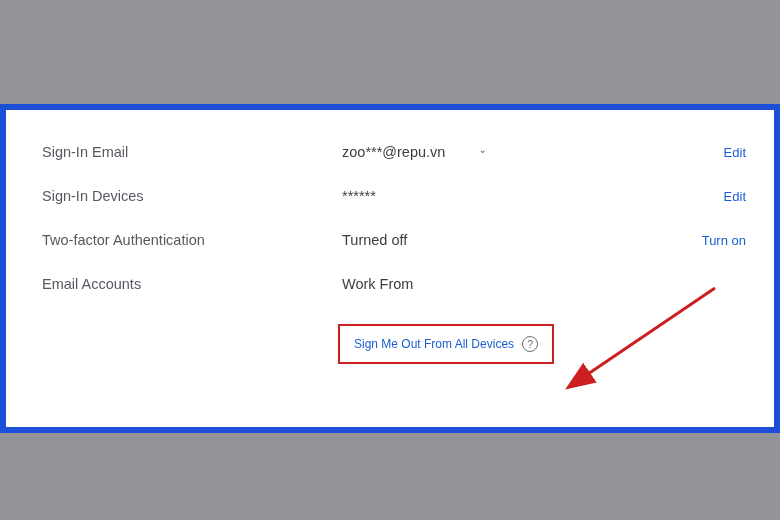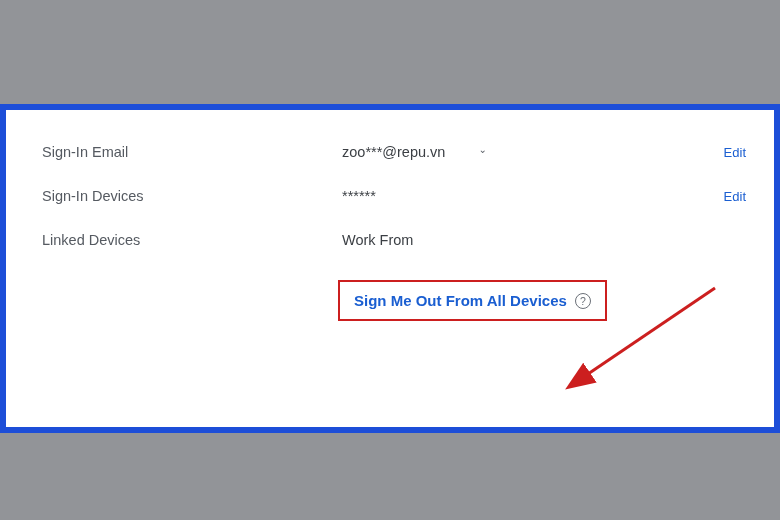--- a/index.html
+++ b/index.html
@@ -58,23 +58,22 @@
       margin-left: 296px;
       display: inline-flex;
       align-items: center;
       gap: 8px;
       padding: 10px 14px;
       border: 2.5px solid #cc1f1f;
       position: relative;
     }
     .signout-link {
       color: #1a5ed1;
-      font-size: 15px;
+      font-size: 12px;
       cursor: pointer;
-      font-weight: bold;
     }
     .help-icon {
       width: 16px;
       height: 16px;
       border: 1.4px solid #6b7078;
       border-radius: 50%;
       display: inline-flex;
       align-items: center;
       justify-content: center;
       font-size: 10.5px;
@@ -108,23 +107,32 @@
   <div class="row">
     <div class="label-col">Sign-In Devices</div>
     <div class="value-col">
       <span>******</span>
     </div>
     <div class="action-col">
       <span class="link">Edit</span>
     </div>
   </div>
 
+  <div class="row">
+    <div class="label-col">Two-factor Authentication</div>
+    <div class="value-col">
+      <span>Turned off</span>
+    </div>
+    <div class="action-col">
+      <span class="link">Turn on</span>
+    </div>
+  </div>
 
   <div class="row">
-    <div class="label-col">Linked Devices</div>
+    <div class="label-col">Email Accounts</div>
     <div class="value-col">
       <span>Work From</span>
     </div>
     <div class="action-col"></div>
   </div>
 
   <div class="signout-row">
     <span class="signout-link">Sign Me Out From All Devices</span>
     <span class="help-icon">?</span>
   </div>

